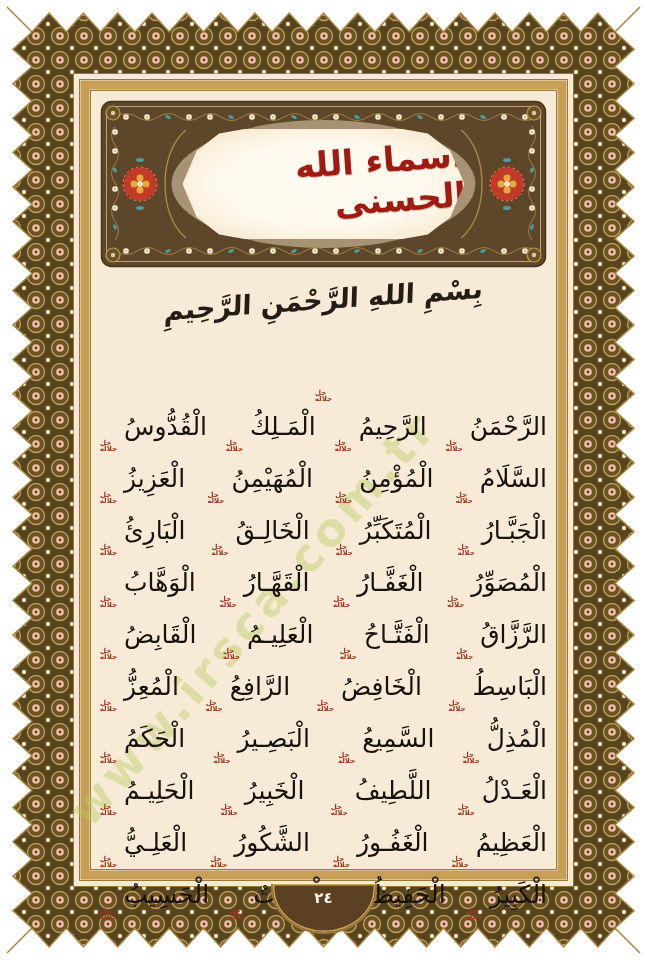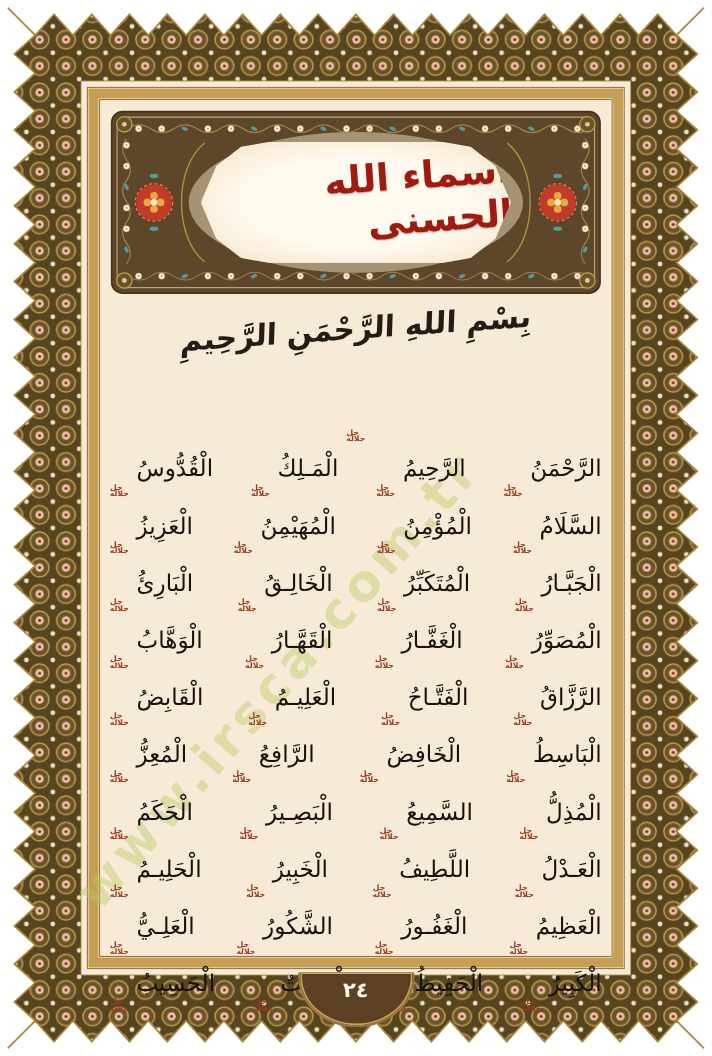--- a/index.html
+++ b/index.html
@@ -33,34 +33,34 @@
     position:absolute;top:258px;left:0;right:0;direction:rtl;
     display:flex;justify-content:center;align-items:center;gap:9px;
     font-size:24px;color:#1c1711;
   }
   .names{
     position:absolute;top:308px;left:8px;right:8px;bottom:12px;
     display:flex;flex-direction:column;justify-content:space-between;
   }
   .name-row{display:flex;direction:rtl;justify-content:space-between;align-items:center;}
   .cell{display:flex;direction:rtl;align-items:center;gap:7px;}
-  .name{font-size:21px;color:#17120d;white-space:nowrap;}
+  .name{font-size:25px;color:#17120d;white-space:nowrap;}
   .mark{
     display:inline-block;width:17px;font-size:7px;line-height:5.5px;font-weight:bold;
     color:#9d3a22;text-align:left;direction:rtl;margin-top:41px;
   }
   .page-ornament{
     position:absolute;left:50%;top:884px;transform:translateX(-50%);z-index:3;
     width:106px;height:50px;background:#5b4023;
     border:2px solid #99783c;border-top:none;box-sizing:border-box;
     border-radius:0 0 53px 53px / 0 0 46px 46px;
     box-shadow:inset 0 0 0 1.5px #caa556;
     display:flex;justify-content:center;align-items:flex-start;padding-top:5px;
   }
-  .page-num{color:#fdf8ee;font-size:19px;font-weight:bold;}
+  .page-num{color:#fdf8ee;font-size:15px;font-weight:bold;}
 </style>
 </head>
 <body>
 
 <div class="page">
 
   <svg id="border-svg" viewBox="0 0 647 960" width="647" height="960">
       <defs>
         <pattern id="arb" width="24" height="24" patternUnits="userSpaceOnUse">
        <rect width="24" height="24" fill="#57451f"></rect>

